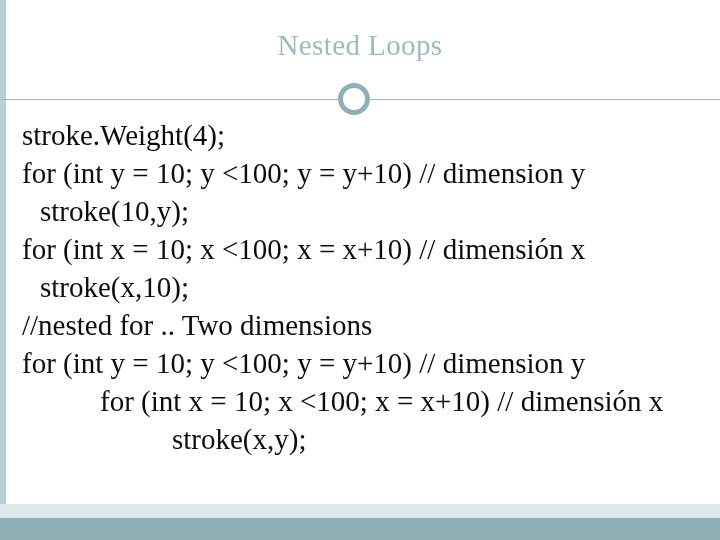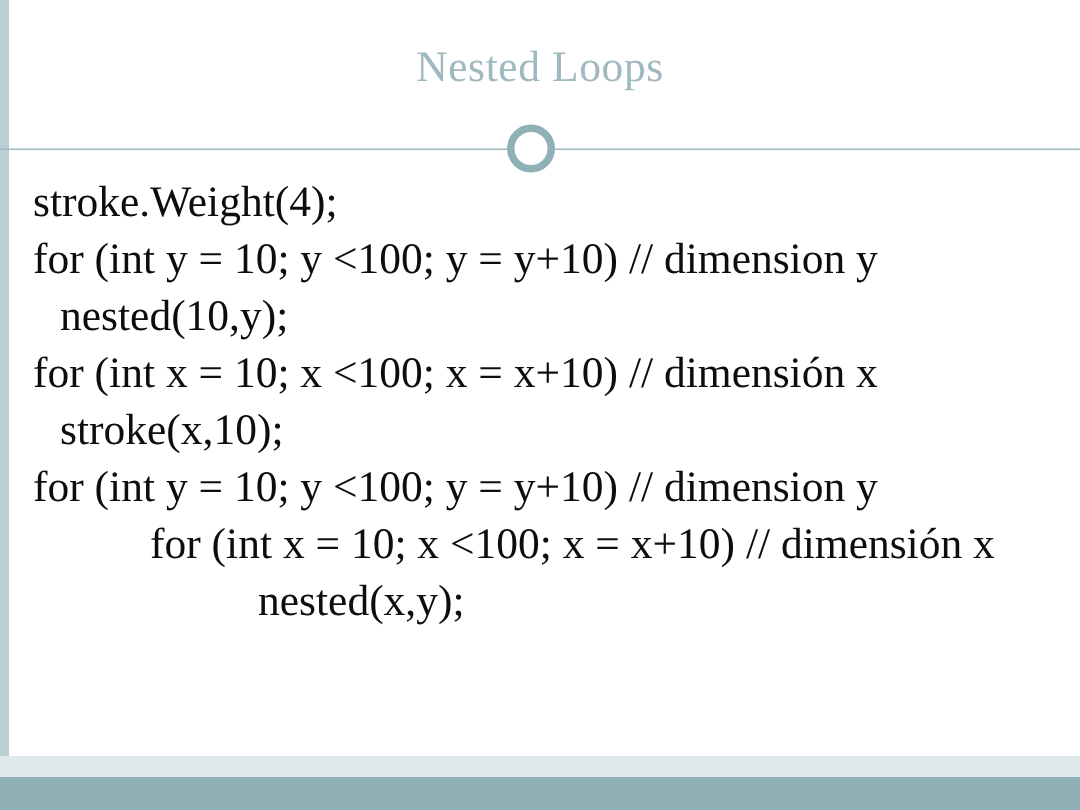--- a/index.html
+++ b/index.html
@@ -114,24 +114,25 @@
   <div class="title-area">
     <div class="slide-title">Nested Loops</div>
   </div>
 
   <div class="divider"></div>
   <div class="divider-ring"></div>
 
   <div class="body-area">
     <div class="code-line">stroke.Weight(4);</div>
     <div class="code-line">for (int y = 10; y &lt;100; y = y+10) // dimension y</div>
-    <div class="code-line indent-1">nested(10,y);</div>
+    <div class="code-line indent-1">stroke(10,y);</div>
     <div class="code-line">for (int x = 10; x &lt;100; x = x+10) // dimensión x</div>
     <div class="code-line indent-1">stroke(x,10);</div>
+    <div class="code-line">//nested for .. Two dimensions</div>
     <div class="code-line">for (int y = 10; y &lt;100; y = y+10) // dimension y</div>
     <div class="code-line indent-2">for (int x = 10; x &lt;100; x = x+10) // dimensión x</div>
-    <div class="code-line indent-3">nested(x,y);</div>
+    <div class="code-line indent-3">stroke(x,y);</div>
   </div>
 
   <div class="bottom-band"></div>
   <div class="bottom-band-2"></div>
 
 </div>
 
 </body></html>

